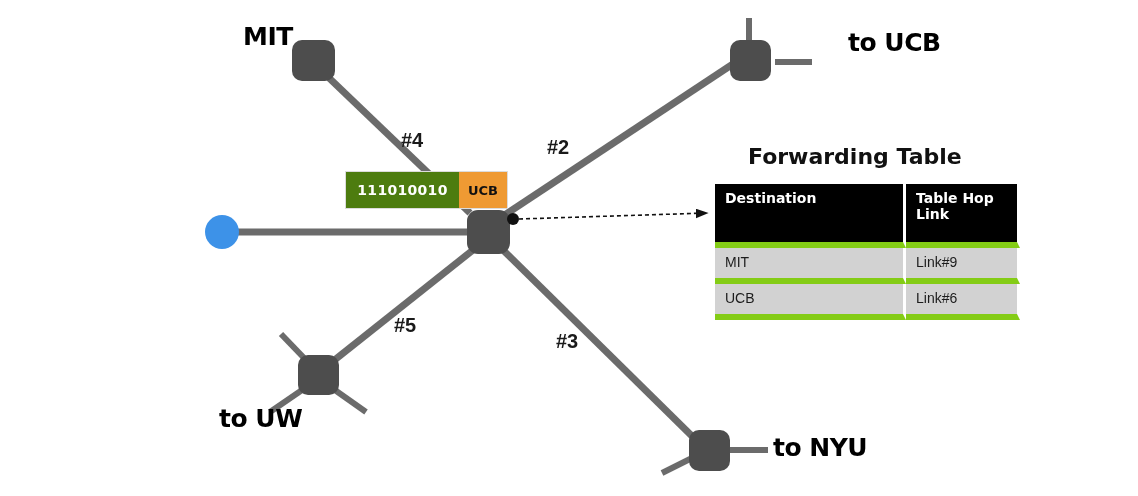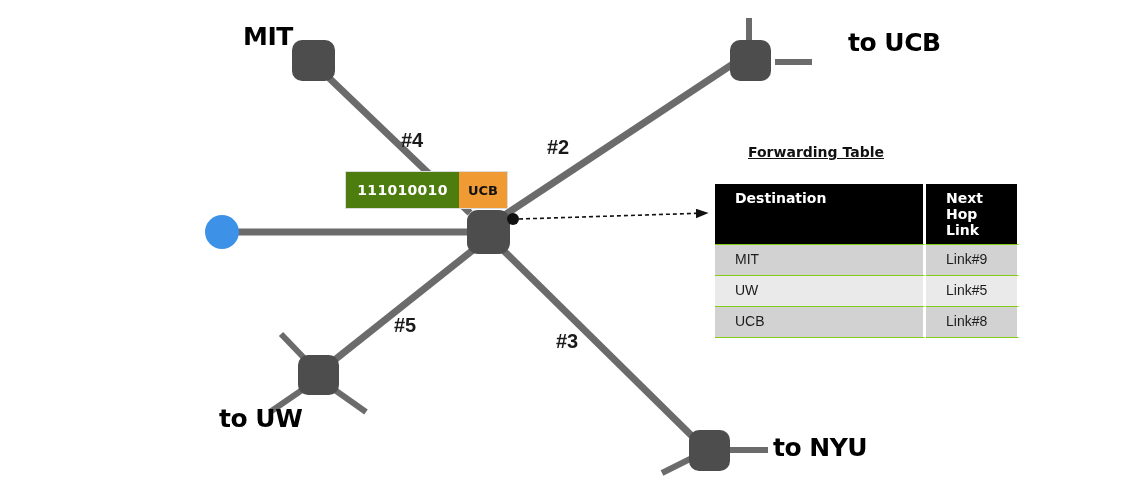--- a/index.html
+++ b/index.html
@@ -70,43 +70,42 @@
     font-family: "DejaVu Sans", sans-serif;
     font-weight: bold;
     font-size: 13px;
   }
   .table-title {
     position: absolute;
     left: 748px;
     top: 144px;
     font-family: "DejaVu Sans", sans-serif;
     font-weight: bold;
-    font-size: 14px;
+    font-size: 22px;
     color: #111111;
     white-space: nowrap;
-    text-decoration: underline;
   }
   .fwd-table {
     position: absolute;
     left: 715px;
     top: 184px;
     width: 305px;
     border-collapse: separate;
     border-spacing: 0;
   }
   .fwd-table td, .fwd-table th {
-    padding: 6px 20px;
+    padding: 6px 10px;
     text-align: left;
     vertical-align: top;
     font-family: "Liberation Sans", sans-serif;
     font-size: 14px;
     color: #1c1c1c;
     font-weight: normal;
     border-right: 3px solid #ffffff;
-    border-bottom: 1px solid #84cc16;
+    border-bottom: 6px solid #84cc16;
   }
   .fwd-table th {
     background: #000000;
     color: #ffffff;
     font-family: "DejaVu Sans", sans-serif;
     font-weight: bold;
     font-size: 14px;
     height: 46px;
   }
   .fwd-table th.col-dest { width: 168px; }
@@ -173,32 +172,28 @@
 <div class="link-label" style="left:394px; top:314px;">#5</div>
 <div class="link-label" style="left:556px; top:330px;">#3</div>
 
 <div class="table-title">Forwarding Table</div>
 
 <table class="fwd-table">
   <thead>
     <tr>
       <th class="col-dest">Destination</th>
       <th>
-        <span>Next Hop</span><br>
+        <span>Table Hop</span><br>
         <span>Link</span>
       </th>
     </tr>
   </thead>
   <tbody>
     <tr class="row-odd">
       <td>MIT</td>
       <td>Link#9</td>
     </tr>
-    <tr class="row-even">
-      <td>UW</td>
-      <td>Link#5</td>
-    </tr>
     <tr class="row-odd">
       <td>UCB</td>
-      <td>Link#8</td>
+      <td>Link#6</td>
     </tr>
   </tbody>
 </table>
 
 </body></html>

